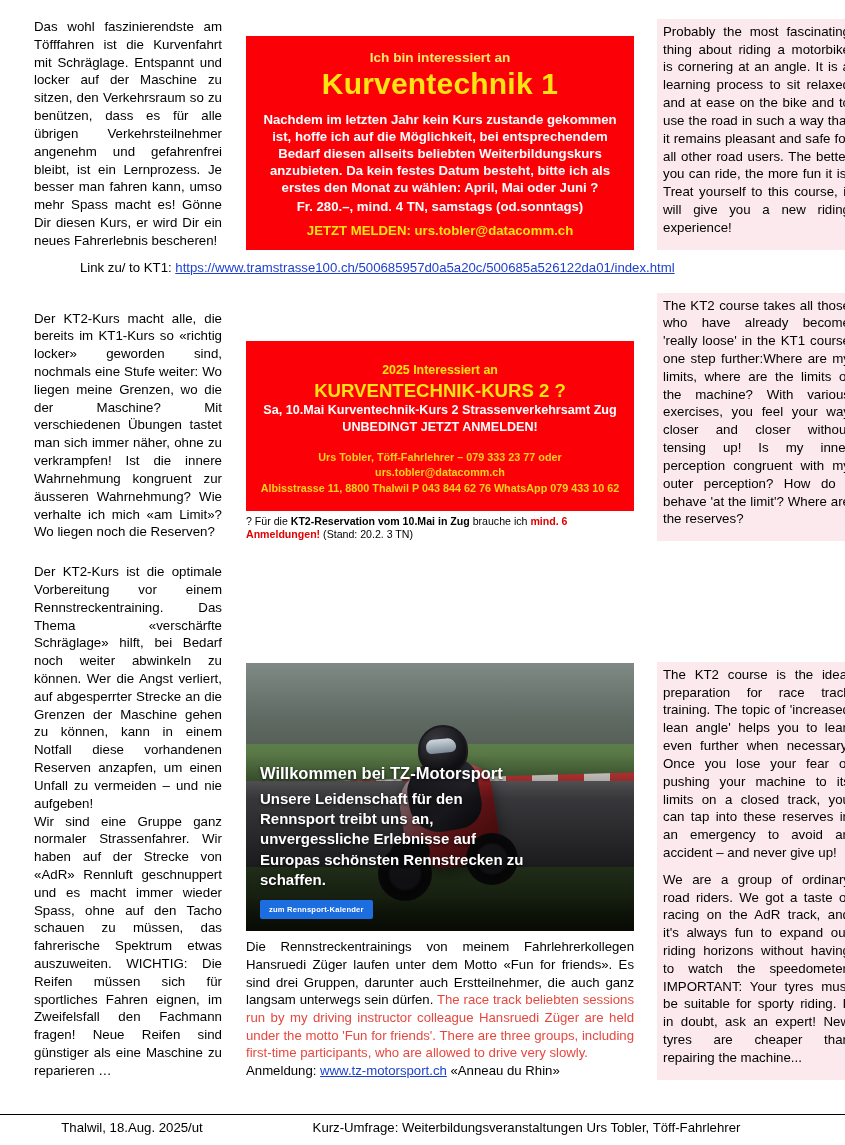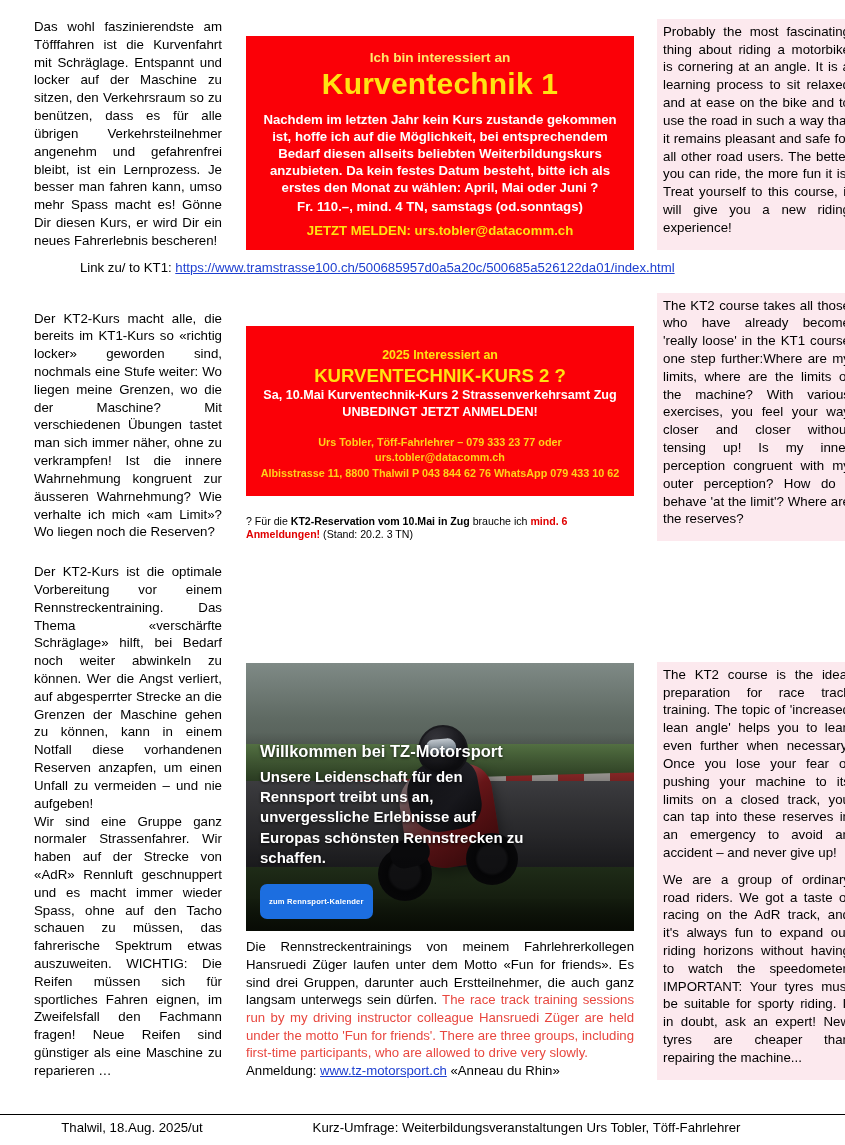--- a/index.html
+++ b/index.html
@@ -132,21 +132,21 @@
   }
   .link-line a, .inline-link {
     color: #1d3fd0;
     text-decoration: underline;
   }
 
   
   .kt2-note {
     font-size: 10.6px;
     line-height: 1.25;
-    margin-top: 19px;
+    margin-top: 4px;
     color: #000;
   }
   .kt2-note .b { font-weight: bold; }
   .kt2-note .red { color: #e00000; font-weight: bold; }
 
   
   .photo {
     position: relative;
     width: 388px;
     height: 268px;
@@ -236,27 +236,27 @@
     text-shadow: 0 1px 3px rgba(0,0,0,0.8);
     margin-bottom: 6px;
   }
   .ov-sub {
     color:#ffffff; font-size: 15px; font-weight: bold; line-height: 1.35;
     text-shadow: 0 1px 3px rgba(0,0,0,0.8);
     max-width: 280px;
   }
   .ov-btn {
     display:inline-block;
-    margin-top: 16px;
+    margin-top: 10px;
     background: #1c6ee0;
     color: #ffffff;
     font-size: 7.6px;
     font-weight: bold;
-    padding: 13px 9px;
-    border-radius: 7px;
+    padding: 5px 9px;
+    border-radius: 2px;
     letter-spacing: .2px;
   }
 
   
   .caption {
     font-size: 13.2px;
     line-height: 1.34;
     text-align: justify;
     margin-top: 7px;
   }
@@ -292,21 +292,21 @@
 
     <div class="left-col col-de">
       <p>Das wohl faszinierendste am Töfffahren ist die Kurvenfahrt mit Schräglage. Entspannt und locker auf der Maschine zu sitzen, den Verkehrsraum so zu benützen, dass es für alle übrigen Verkehrsteilnehmer angenehm und gefahrenfrei bleibt, ist ein Lernprozess. Je besser man fahren kann, umso mehr Spass macht es! Gönne Dir diesen Kurs, er wird Dir ein neues Fahrerlebnis bescheren!</p>
     </div>
 
     <div class="mid-col">
       <div class="redbox redbox1">
         <div class="rb-pre">Ich bin interessiert an</div>
         <div class="rb-title">Kurventechnik 1</div>
         <div class="rb-body">Nachdem im letzten Jahr kein Kurs zustande gekommen ist, hoffe ich auf die Möglichkeit, bei entsprechendem Bedarf diesen allseits beliebten Weiterbildungskurs anzubieten. Da kein festes Datum besteht, bitte ich als erstes den Monat zu wählen: April, Mai oder Juni ?</div>
-        <div class="rb-price">Fr. 110.–, mind. 4 TN, samstags (od.sonntags)</div>
+        <div class="rb-price">Fr. 280.–, mind. 4 TN, samstags (od.sonntags)</div>
         <div class="rb-cta">JETZT MELDEN: urs.tobler@datacomm.ch</div>
       </div>
     </div>
 
     <div class="right-col col-en">
       <p>Probably the most fascinating thing about riding a motorbike is cornering at an angle. It is a learning process to sit relaxed and at ease on the bike and to use the road in such a way that it remains pleasant and safe for all other road users. The better you can ride, the more fun it is! Treat yourself to this course, it will give you a new riding experience!</p>
     </div>
   </div>
 
   <div class="link-line">
@@ -372,21 +372,21 @@
 
         <div class="overlay-panel">
           <div class="ov-title">Willkommen bei TZ-Motorsport</div>
           <div class="ov-sub">Unsere Leidenschaft für den Rennsport treibt uns an, unvergessliche Erlebnisse auf Europas schönsten Rennstrecken zu schaffen.</div>
           <div class="ov-btn">zum Rennsport-Kalender</div>
         </div>
       </div>
 
       <div class="caption">
         <span>Die Rennstreckentrainings von meinem Fahrlehrerkollegen Hansruedi Züger laufen unter dem Motto «Fun for friends». Es sind drei Gruppen, darunter auch Erstteilnehmer, die auch ganz langsam unterwegs sein dürfen.</span>
-        <span class="en">The race track training sessions run by my driving instructor colleague Hansruedi Züger are held under the motto 'Fun for friends'. There are three groups, including first-time participants, who are allowed to drive very slowly.</span>
+        <span class="en">The race track beliebten sessions run by my driving instructor colleague Hansruedi Züger are held under the motto 'Fun for friends'. There are three groups, including first-time participants, who are allowed to drive very slowly.</span>
         <div class="last">
           <span>Anmeldung: </span><a href="#" class="inline-link">www.tz-motorsport.ch</a><span>  «Anneau du Rhin»</span>
         </div>
       </div>
     </div>
 
     <div class="right-col col-en">
       <p>The KT2 course is the ideal preparation for race track training. The topic of 'increased lean angle' helps you to lean even further when necessary. Once you lose your fear of pushing your machine to its limits on a closed track, you can tap into these reserves in an emergency to avoid an accident – and never give up!</p>
       <p>We are a group of ordinary road riders. We got a taste of racing on the AdR track, and it's always fun to expand our riding horizons without having to watch the speedometer. IMPORTANT: Your tyres must be suitable for sporty riding. If in doubt, ask an expert! New tyres are cheaper than repairing the machine...</p>
     </div>

